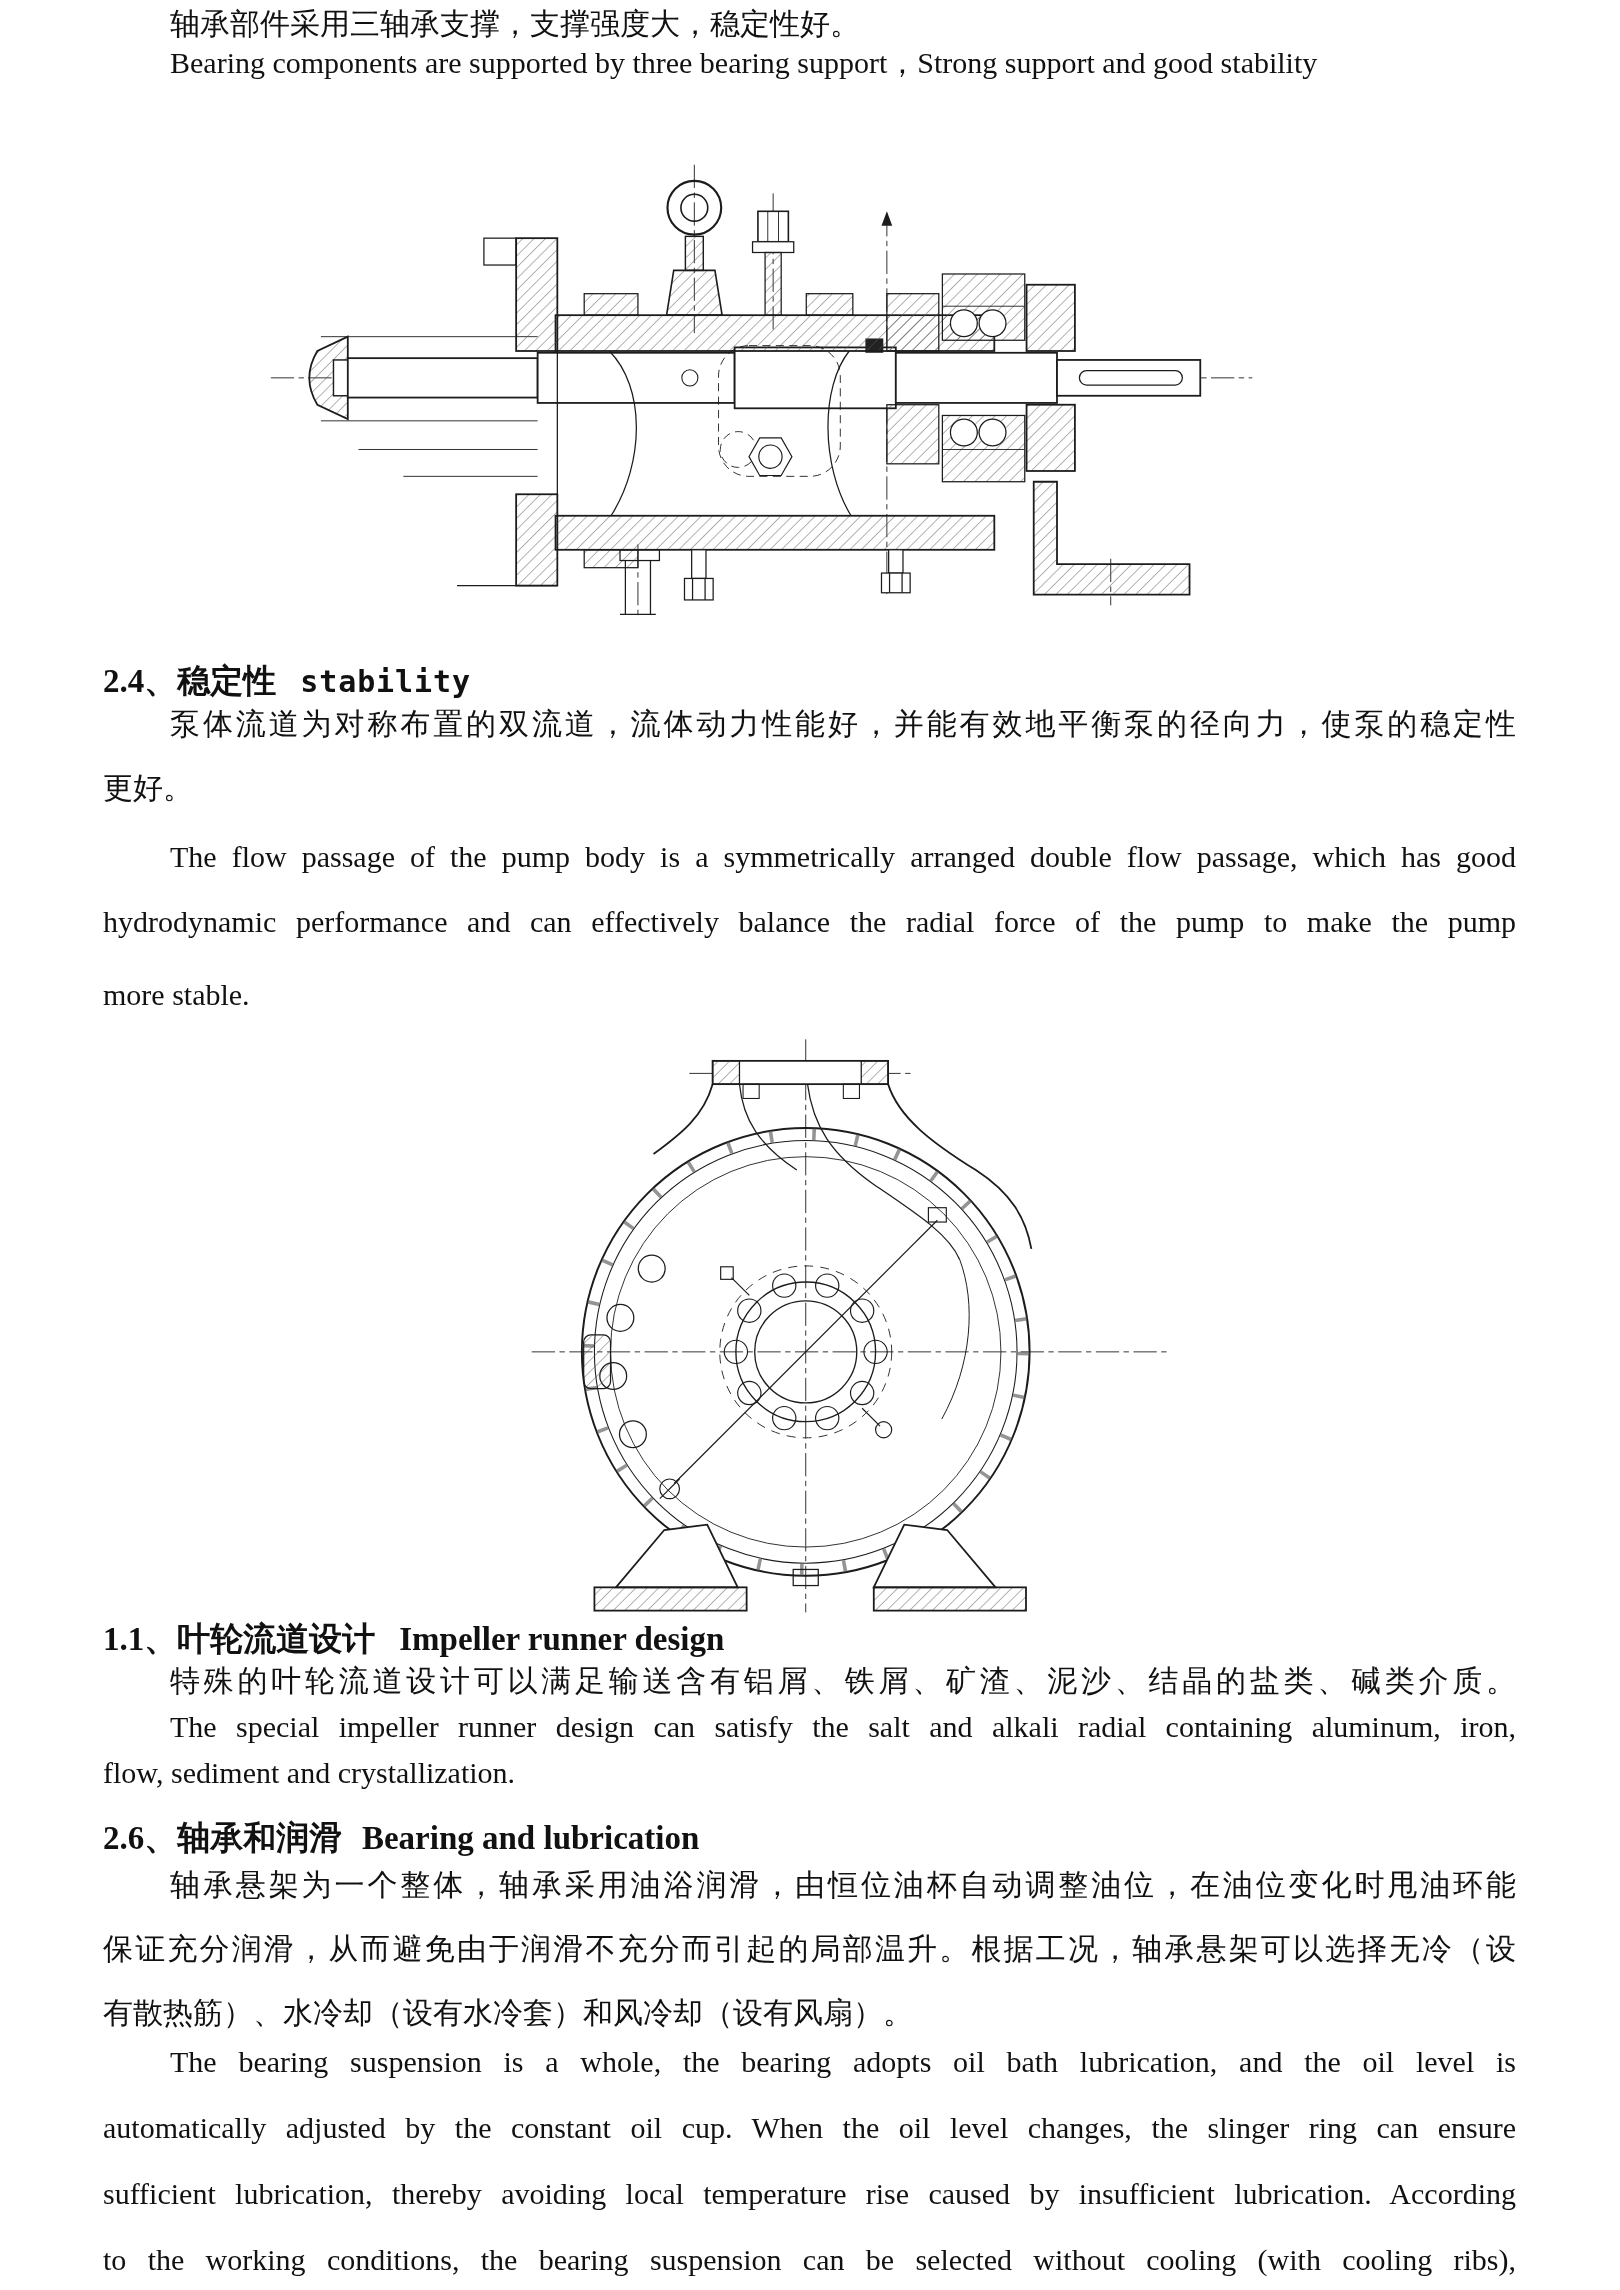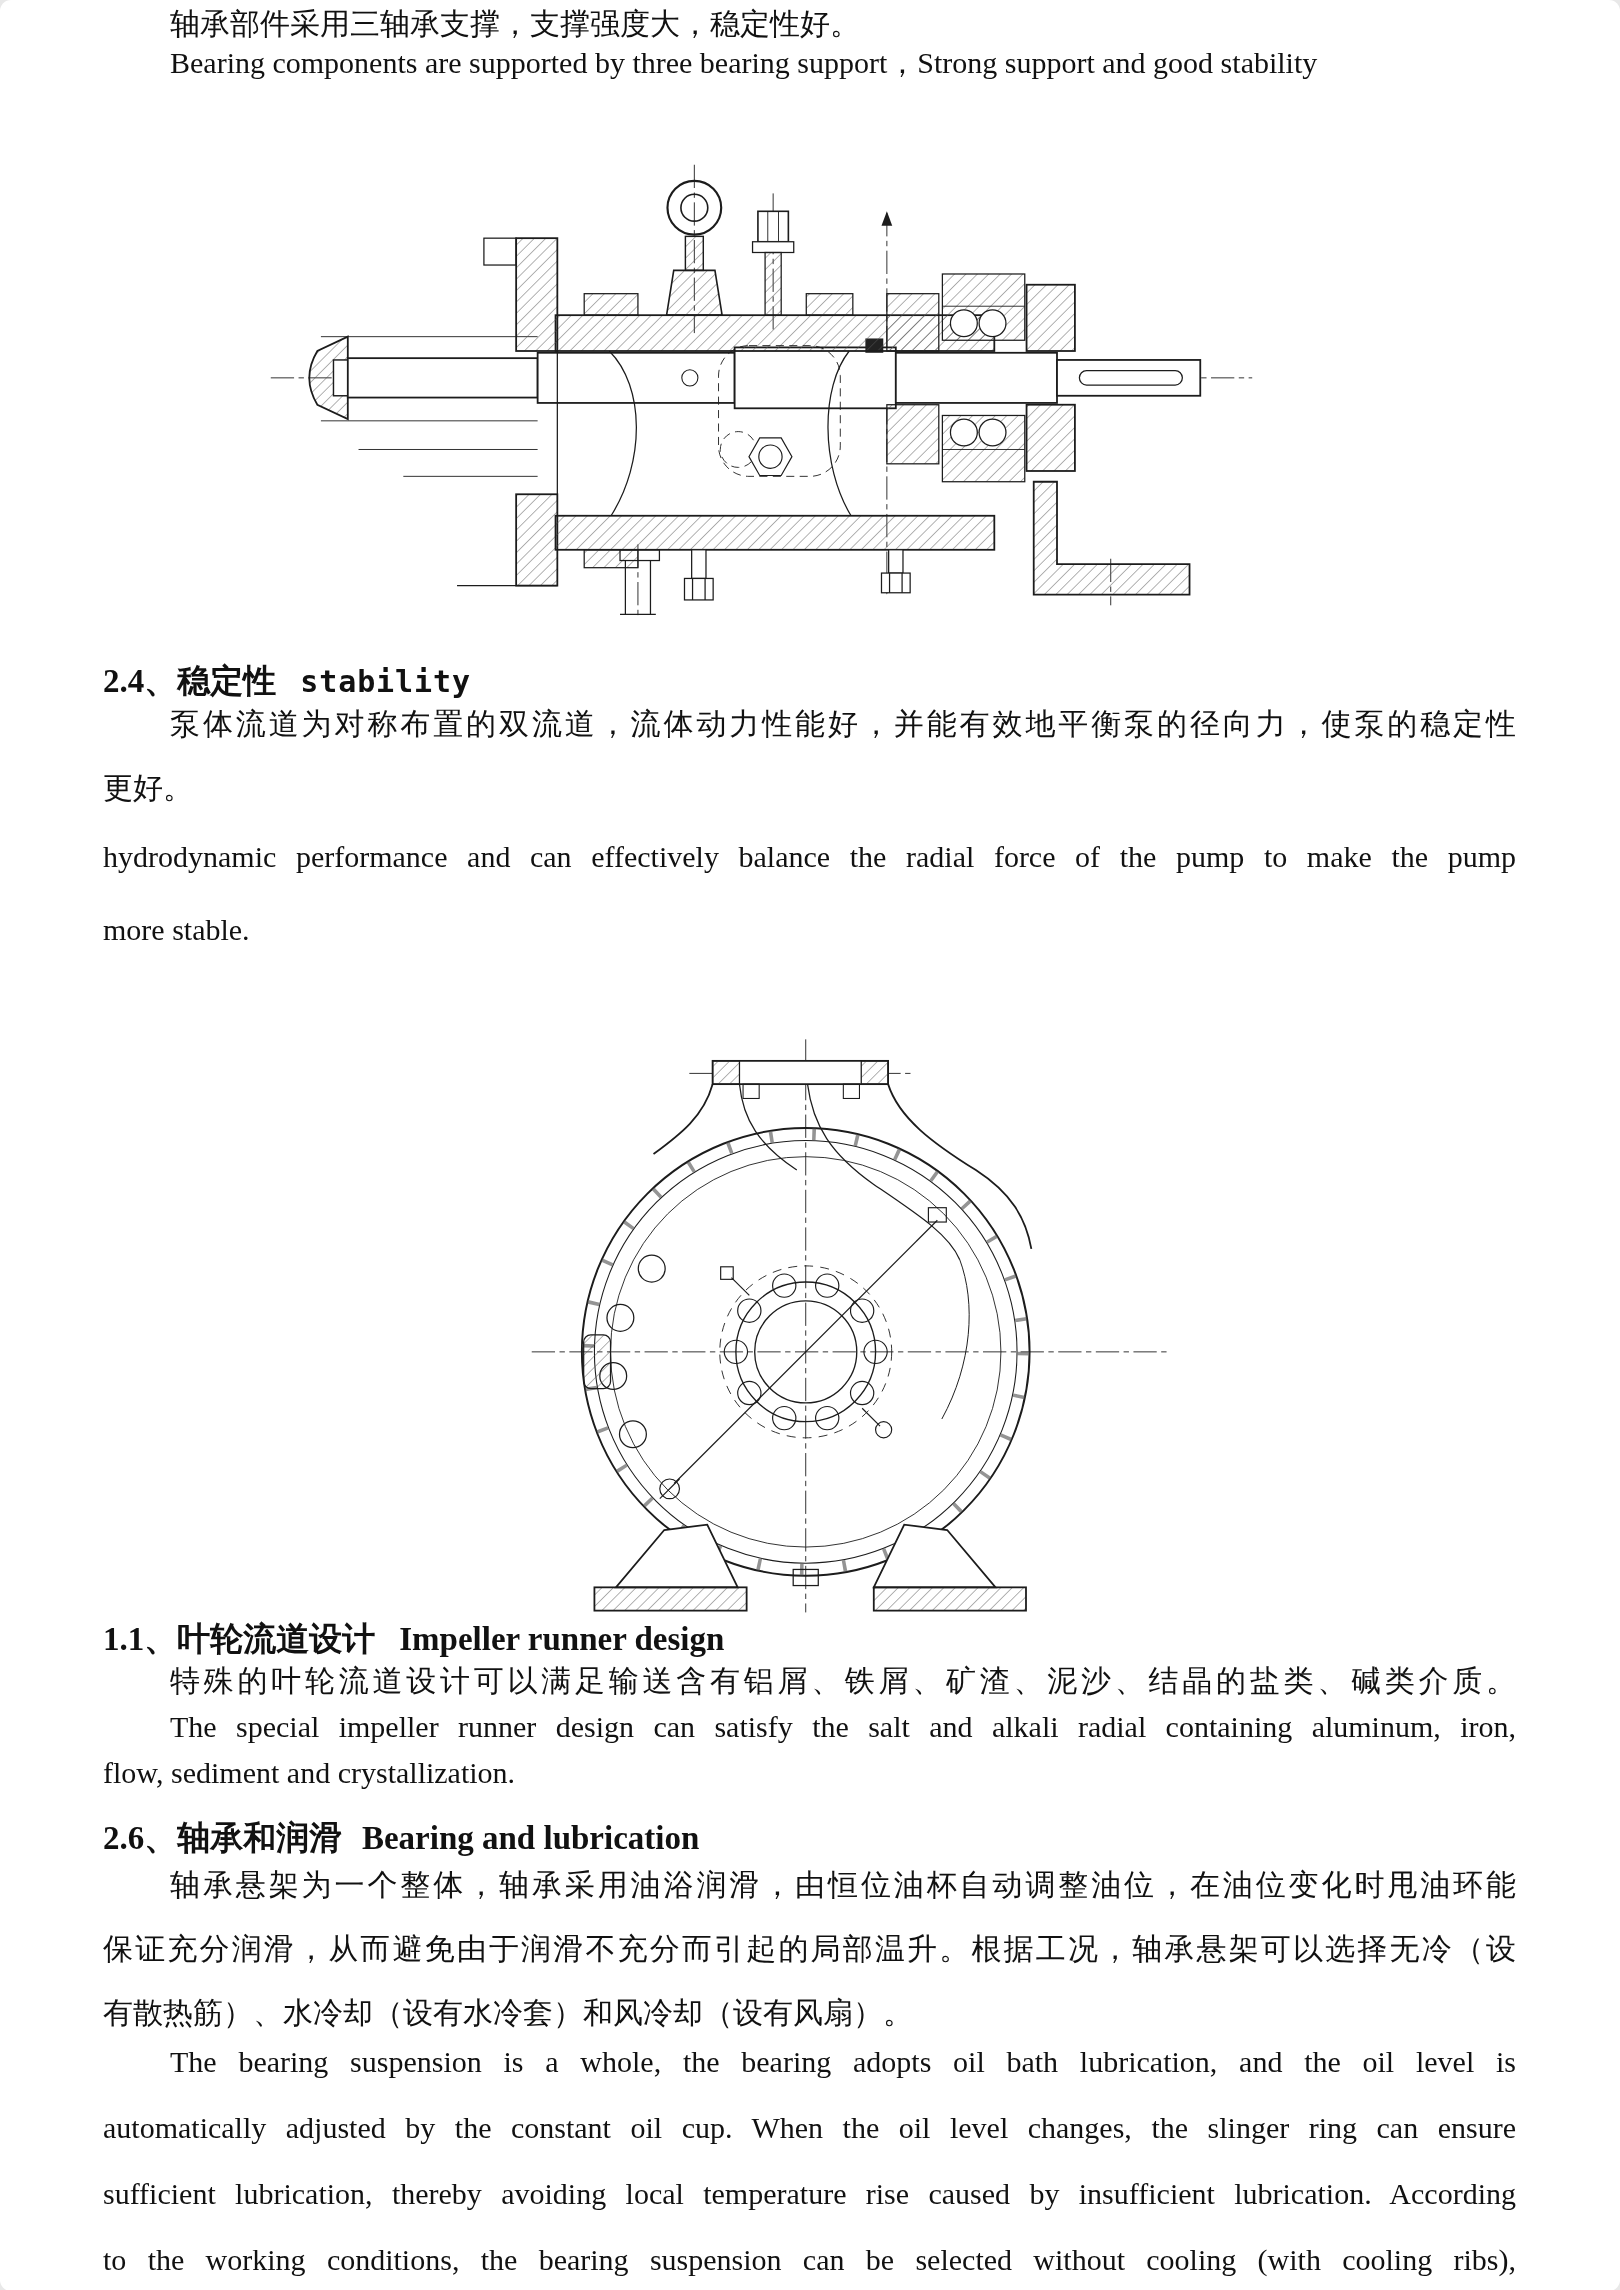--- a/index.html
+++ b/index.html
@@ -1,18 +1,18 @@
 <!DOCTYPE html>
 <html style="font-size:14.3px"><head>
 <meta charset="utf-8">
 <style>
   html,body{margin:0;padding:0;background:#e8e8e8;}
   .page{
     position:relative;width:1620px;height:2291px;background:#ffffff;
-    font-family:"Liberation Serif","DejaVu Serif",serif;color:#111;overflow:hidden;border-radius:11px;
+    font-family:"Liberation Serif","DejaVu Serif",serif;color:#111;overflow:hidden;
   }
   .tblock{position:absolute;left:103px;width:1413px;}
   .line{font-size:30px;line-height:1;white-space:normal;text-align:left;}
   .jl{text-align:justify;text-align-last:justify;}
   .ind{text-indent:67px;}
   .heading{position:absolute;left:103px;width:1413px;font-weight:700;font-size:33px;}
   .heading .zh{font-weight:700;}
   .heading .en{margin-left:24px;}
   .heading .en.mono{font-family:"DejaVu Sans Mono",monospace;font-size:30px;letter-spacing:0.9px;}
   .fig{position:absolute;}
@@ -149,20 +149,21 @@
   </div>
 
   <div class="heading" style="top:659px;">
     <span class="num">2.4、</span><span class="zh">稳定性</span><span class="en mono">stability</span>
   </div>
   <div class="tblock" style="top:709px;">
     <div class="line ind jl" style="height:64px;">泵体流道为对称布置的双流道，流体动力性能好，并能有效地平衡泵的径向力，使泵的稳定性</div>
     <div class="line" style="height:64px;">更好。</div>
   </div>
   <div class="tblock" style="top:842px;">
+    <div class="line ind jl" style="height:65px;">The flow passage of the pump body is a symmetrically arranged double flow passage, which has good</div>
     <div class="line jl" style="height:65px;">hydrodynamic performance and can effectively balance the radial force of the pump to make the pump</div>
     <div class="line" style="height:65px;margin-top:8px;">more stable.</div>
   </div>
 
   <div class="fig" style="left:528px;top:1034px;">
   <svg width="645" height="582" viewBox="0 0 720 650">
     <defs>
       <pattern id="hp2" width="9" height="9" patternUnits="userSpaceOnUse" patternTransform="rotate(45)">
         <line x1="0" y1="0" x2="0" y2="9" stroke="#555" stroke-width="1"></line>
       </pattern>

